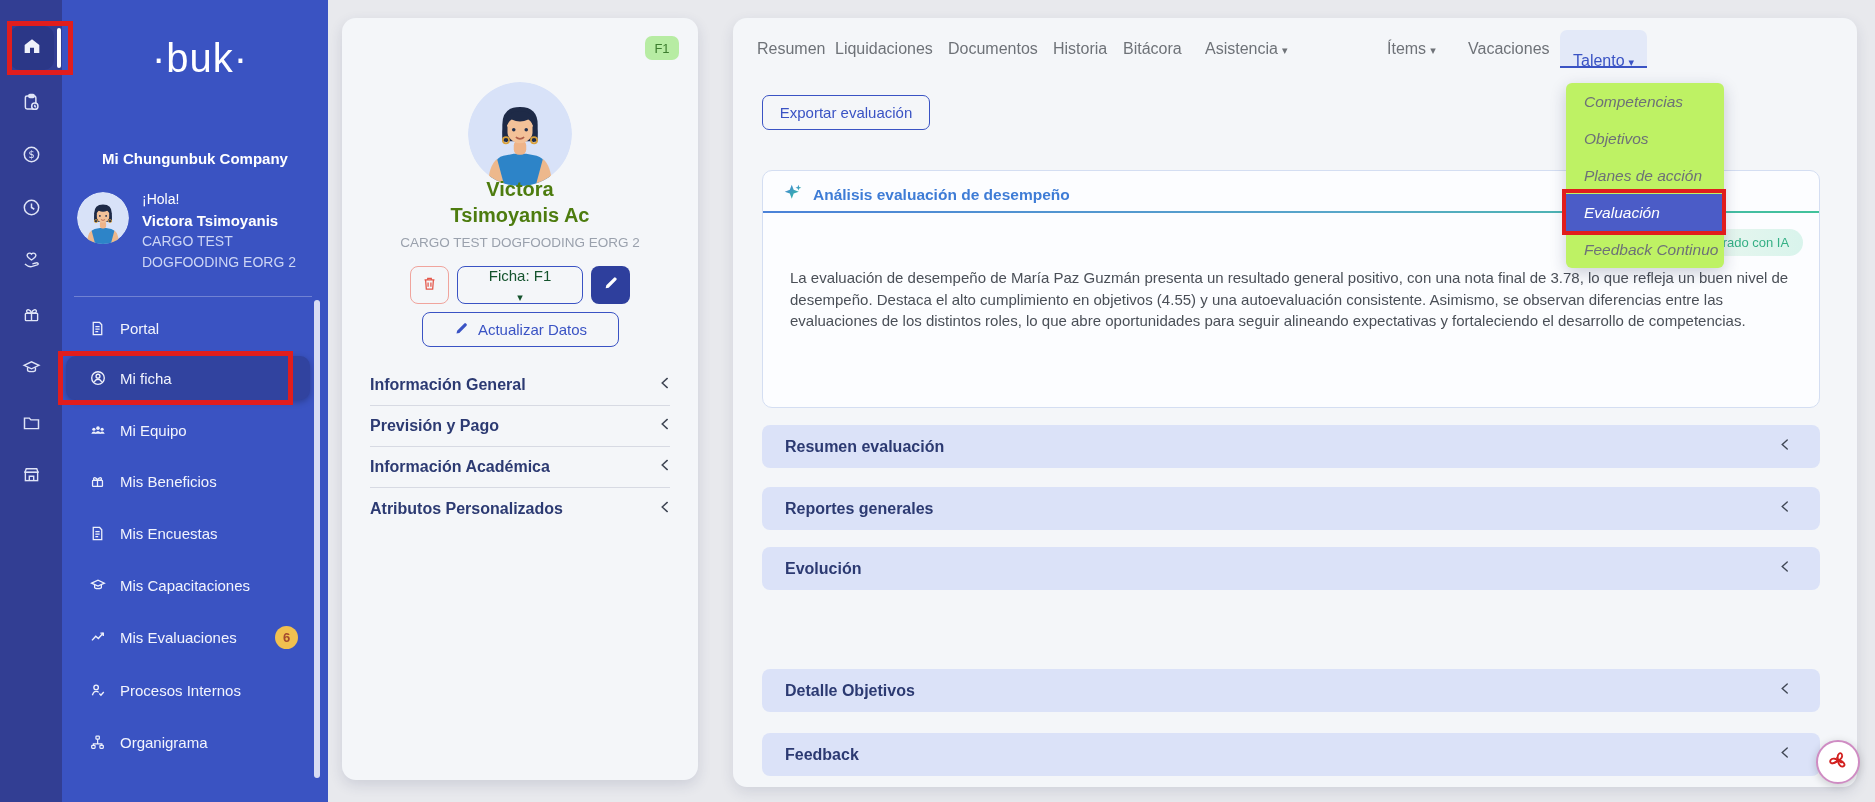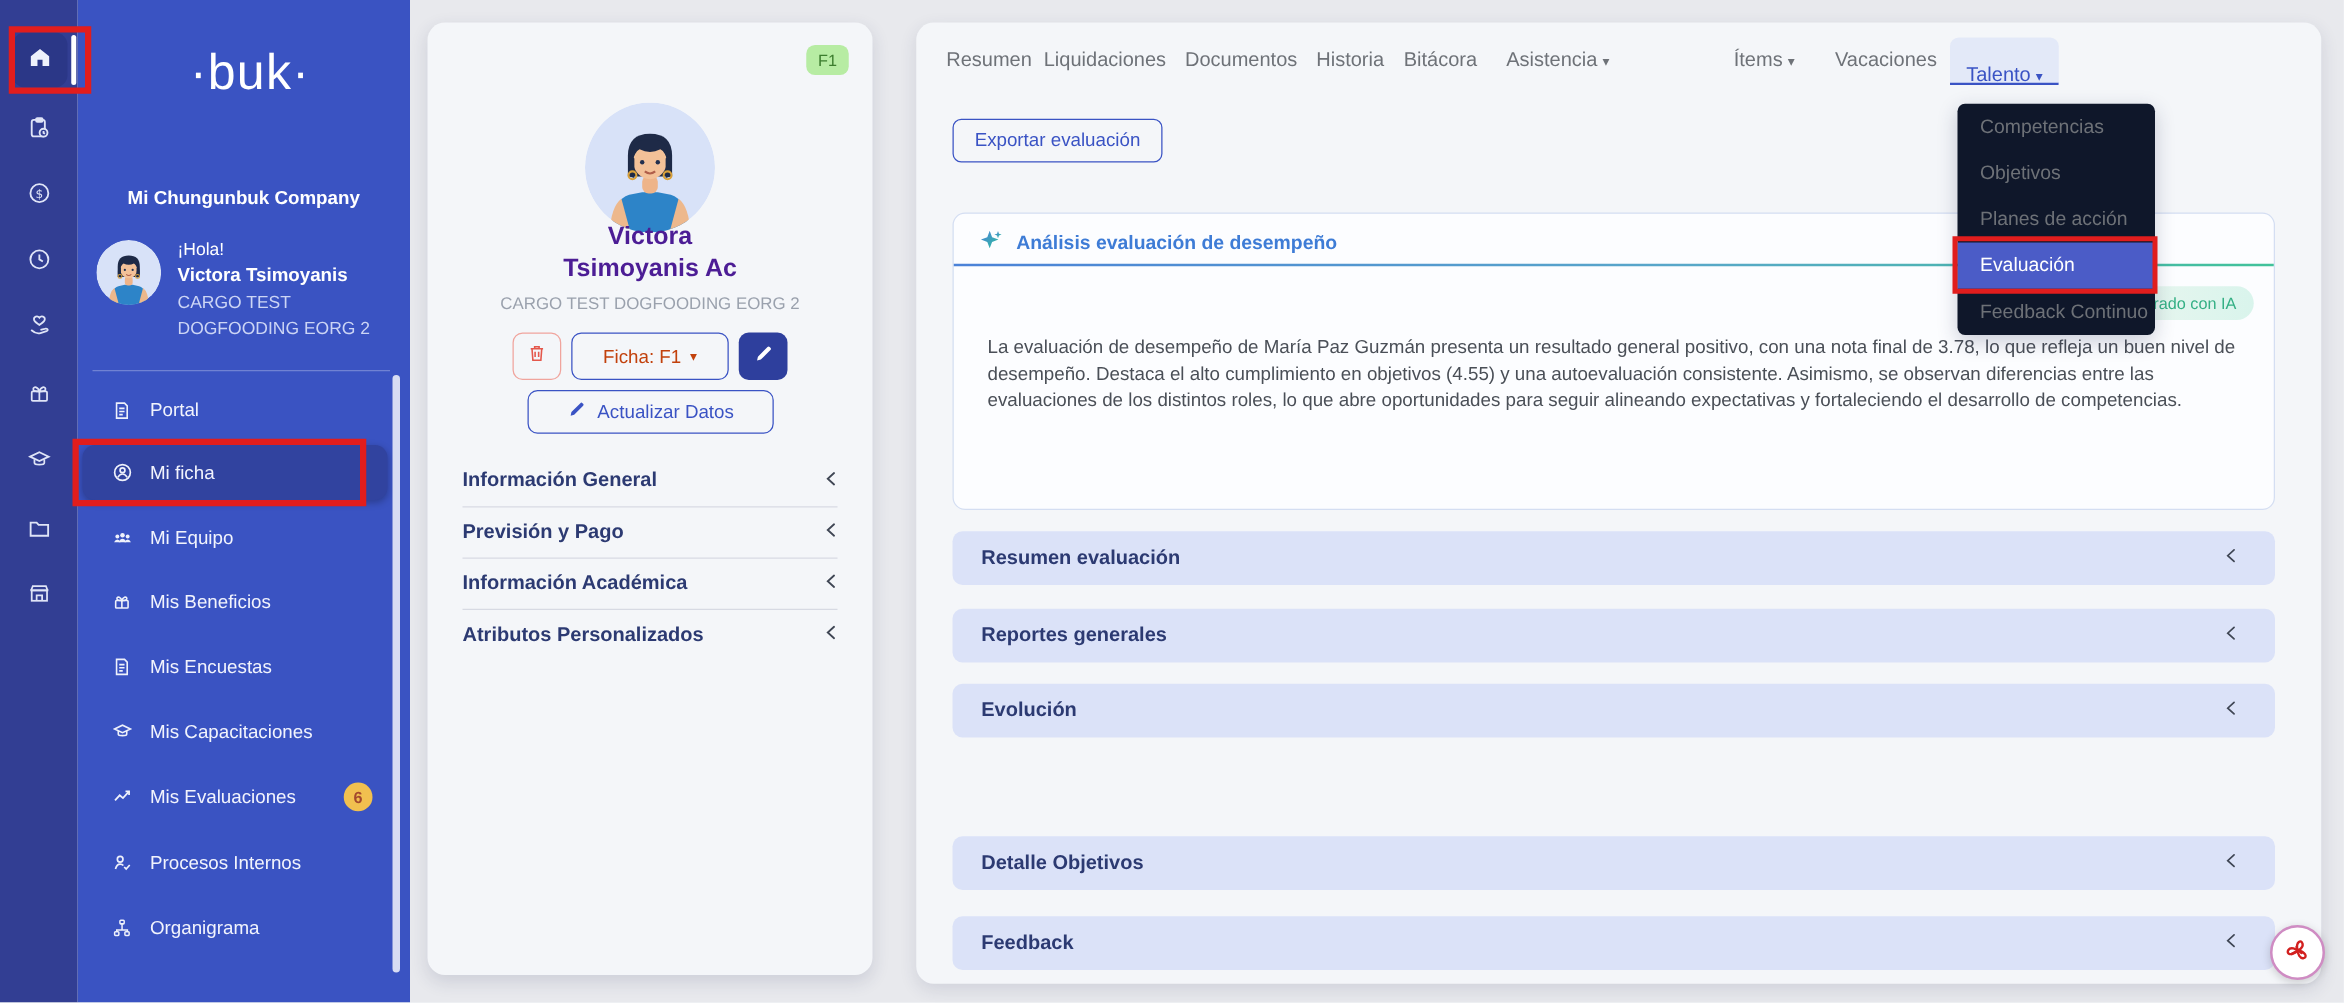--- a/index.html
+++ b/index.html
@@ -39,27 +39,27 @@
                  background:#f1c04f; color:#a3492e; font-size:13px; font-weight:bold;
                  display:flex; align-items:center; justify-content:center; }
   #side-scrollbar { left:252px; top:300px; width:6px; height:478px; background:rgba(255,255,255,.8); border-radius:3px; cursor:pointer; }
 
   
   #profile-card { left:342px; top:18px; width:356px; height:762px; background:#f4f6f9; border-radius:14px;
                   box-shadow:0 5px 14px rgba(40,50,90,.14); z-index:3; }
   #ficha-badge { left:303px; top:18px; width:34px; height:24px; background:#b7eca3; color:#3c7d2e;
                  border-radius:7px; font-size:13px; display:flex; align-items:center; justify-content:center; }
   #big-avatar { left:126px; top:64px; width:104px; height:104px; border-radius:50%; overflow:hidden; }
-  #emp-name { left:0; top:158px; width:356px; text-align:center; font-size:20px; font-weight:bold; color:#4c1d95; line-height:26px; }
+  #emp-name { left:0; top:158px; width:356px; text-align:center; font-size:20px; font-weight:bold; color:#4d7c0f; line-height:26px; }
   #emp-position { left:0; top:217px; width:356px; text-align:center; font-size:13.5px; color:#9aa1ad; }
   #action-row { left:0; top:248px; width:356px; display:flex; justify-content:center; gap:8px; }
   .sq-btn { width:39px; height:38px; border-radius:8px; display:flex; align-items:center; justify-content:center; cursor:pointer; }
   #trash-btn { border:1.5px solid #f0a49d; background:transparent; }
-  #ficha-select { width:126px; height:38px; border:1.5px solid #3a53c4; border-radius:8px; color:#c2410c;
-                  font-size:15px; display:flex; align-items:center; justify-content:center; gap:7px; cursor:pointer; background:transparent; }
+  #ficha-select { width:126px; height:38px; border:1.5px solid #3a53c4; border-radius:8px; color:#14532d;
+                  font-size:15px; display:flex; align-items:center; justify-content:center; gap:7px; cursor:pointer; background:transparent;flex-direction:column; }
   #edit-btn { background:#2e3f9d; }
   #update-btn { left:80px; top:294px; width:197px; height:35px; border:1.5px solid #3a53c4; border-radius:8px;
                 color:#3a53c4; font-size:15px; font-weight:500; display:flex; align-items:center; justify-content:center;
                 gap:9px; cursor:pointer; background:transparent; }
   .pc-section { left:28px; width:300px; height:41px; display:flex; align-items:center; justify-content:space-between;
                 font-size:16px; font-weight:bold; color:#2c3a72; cursor:pointer; }
   .pc-section.bline { border-bottom:1px solid #d7dae3; }
 
   
   #main-panel { left:733px; top:18px; width:1124px; height:769px; background:#f4f6f9; border-radius:14px;
@@ -82,22 +82,22 @@
   #ai-badge { left:914px; top:58px; width:126px; height:27px; border-radius:14px;
               background:linear-gradient(90deg,#edf7f0,#d9f4ec); color:#35b085; font-size:13px;
               display:flex; align-items:center; justify-content:center; }
   #analysis-body { left:27px; top:96px; width:1004px; font-size:15px; line-height:21.5px; color:#4a4f57; }
 
   .acc-bar { left:29px; width:1058px; height:43px; background:#dbe2f8; border-radius:8px;
              display:flex; align-items:center; justify-content:space-between; padding:0 30px 0 23px;
              font-size:16px; font-weight:bold; color:#2c3a72; cursor:pointer; }
 
   
-  #talento-menu { left:833px; top:65px; width:158px; height:185px; background:#0f172a; border-radius:6px;
-                  box-shadow:0 5px 16px rgba(30,40,80,.22); z-index:55; overflow:hidden; }
+  #talento-menu { left:833px; top:65px; width:158px; height:185px; background:#bef264; border-radius:6px;
+                  box-shadow:0 5px 16px rgba(30,40,80,.22); z-index:55; overflow:hidden;font-style:italic; }
   .dd-item { height:37px; display:flex; align-items:center; padding-left:18px; font-size:15.5px; color:#6d7177; cursor:pointer; }
   .dd-item.active { background:#4b5cc7; color:#ffffff; }
 
   
   #pdf-float { left:1816px; top:740px; width:44px; height:44px; border-radius:50%; background:#ffffff;
                border:2px solid #cf8cc3; box-shadow:0 2px 8px rgba(0,0,0,.18); z-index:70;
                display:flex; align-items:center; justify-content:center; cursor:pointer; }
 
   
   .anno { border:5px solid #e11d1d; z-index:80; pointer-events:none; }

